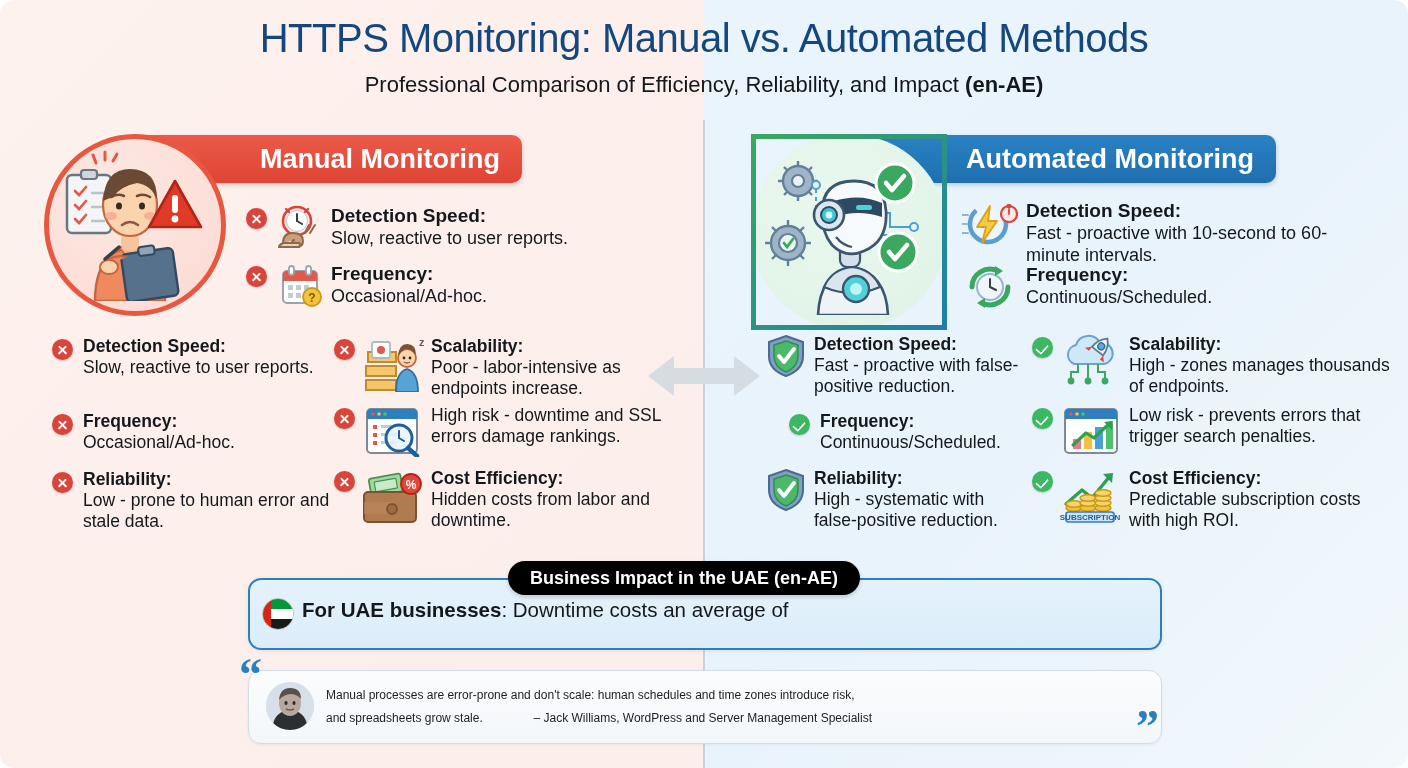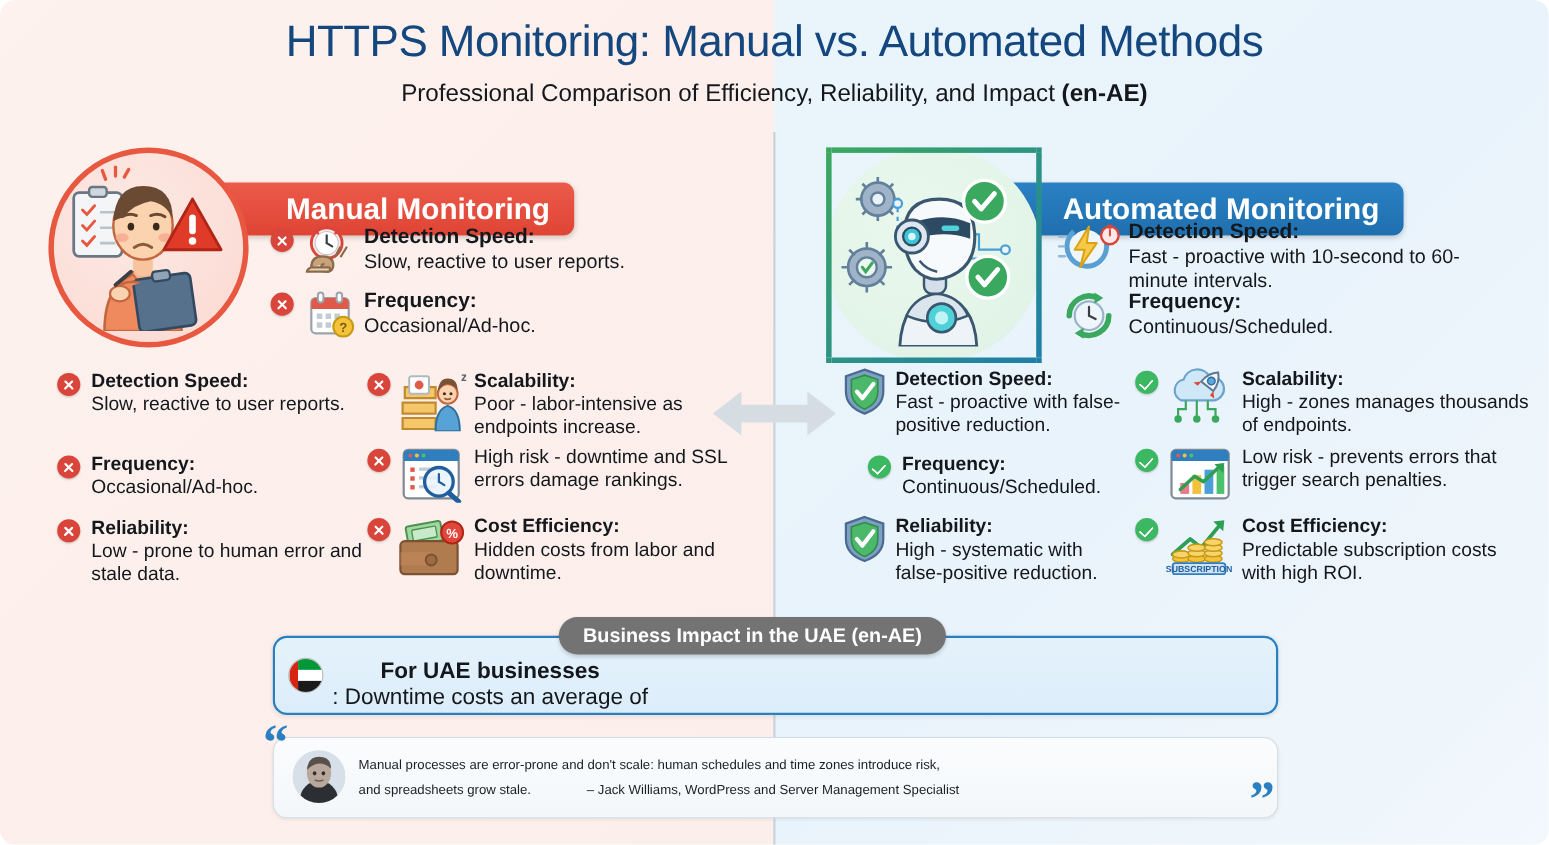--- a/index.html
+++ b/index.html
@@ -21,21 +21,21 @@
   
   .title{position:absolute;left:0;top:16px;width:1408px;text-align:center;
     font-size:40px;font-weight:normal;color:#15477f;letter-spacing:-0.5px;}
   .subtitle{position:absolute;left:0;top:72px;width:1408px;text-align:center;
     font-size:22px;color:#14181c;}
   .subtitle b{font-weight:bold;text-align:center;}
 
   
   .badge{position:absolute;height:48px;border-radius:10px;display:flex;
     align-items:center;justify-content:center;color:#fff;font-size:27px;
-    font-weight:bold;box-shadow:0 2px 5px rgba(0,0,0,.18);margin-top:31px;}
+    font-weight:bold;box-shadow:0 2px 5px rgba(0,0,0,.18);}
   .badge-left{left:116px;top:135px;width:406px;
     background:linear-gradient(180deg,#ec5a4a 0%,#df4434 100%);
     justify-content:flex-end;padding-right:22px;box-sizing:border-box;}
   .badge-right{left:822px;top:135px;width:454px;
     background:linear-gradient(180deg,#2a81c4 0%,#1f6fae 100%);
     justify-content:flex-end;padding-right:22px;box-sizing:border-box;}
 
   
   .circle{position:absolute;border-radius:50%;overflow:hidden;}
   .circle-left{left:44px;top:134px;width:172px;height:172px;
@@ -70,25 +70,25 @@
 
   
   .arrow{position:absolute;left:648px;top:352px;width:112px;height:48px;}
 
   
   .impact-box{position:absolute;left:248px;top:578px;width:910px;height:68px;
     border:2px solid #2a7fc0;border-radius:13px;
     background:linear-gradient(180deg,#e4f2fb 0%,#dcedfa 100%);
     box-shadow:0 1px 4px rgba(0,0,0,.08);}
   .impact-tag{position:absolute;left:508px;top:561px;height:34px;
-    padding:0 22px;border-radius:17px;background:#737373;color:#fff;
+    padding:0 22px;border-radius:17px;background:#000000;color:#fff;
     font-size:18px;font-weight:bold;display:flex;align-items:center;
     box-shadow:0 2px 4px rgba(0,0,0,.18);}
   .impact-text{position:absolute;left:302px;top:598px;font-size:20.5px;
-    color:#14181c;display:flex;align-items:center;flex-direction:column;}
+    color:#14181c;display:flex;align-items:center;}
   .impact-text b{font-weight:bold;}
   .uae-flag{position:absolute;left:262px;top:598px;width:30px;height:30px;
     border-radius:50%;overflow:hidden;border:1px solid #bbb;}
 
   
   .quote-box{position:absolute;left:248px;top:670px;width:912px;height:72px;
     border:1px solid #d3dde5;border-radius:13px;
     background:linear-gradient(180deg,#fafcfd 0%,#f4f7fa 100%);
     box-shadow:0 1px 3px rgba(0,0,0,.06);}
   .qm-open{position:absolute;left:239px;top:655px;font-size:46px;

